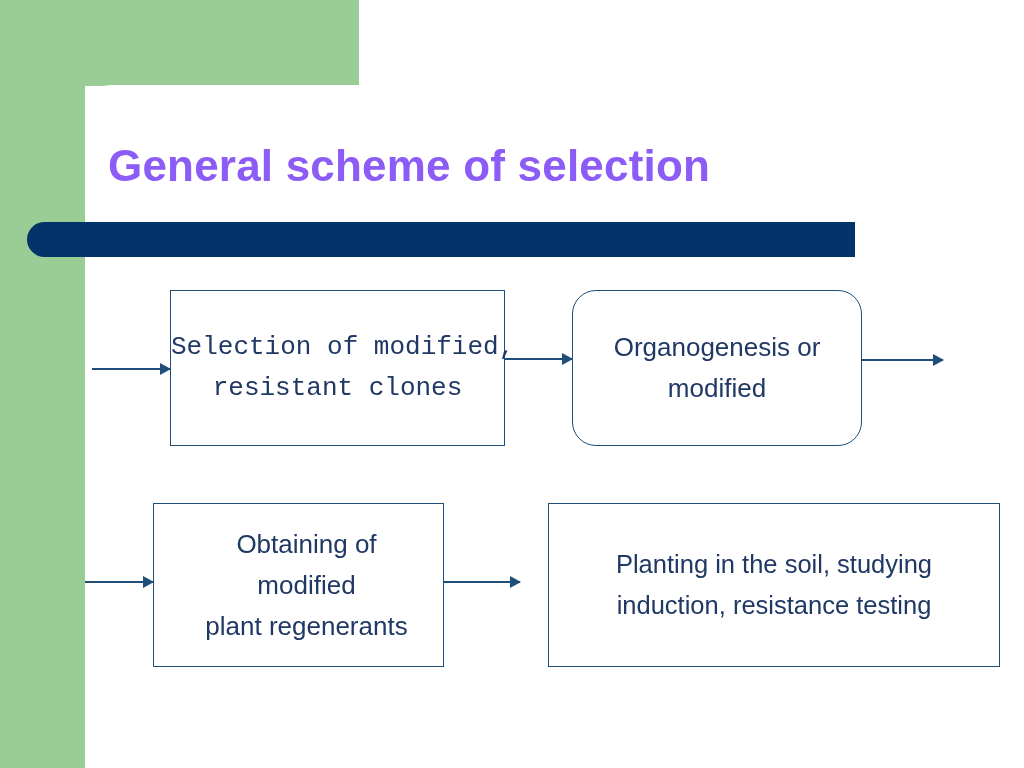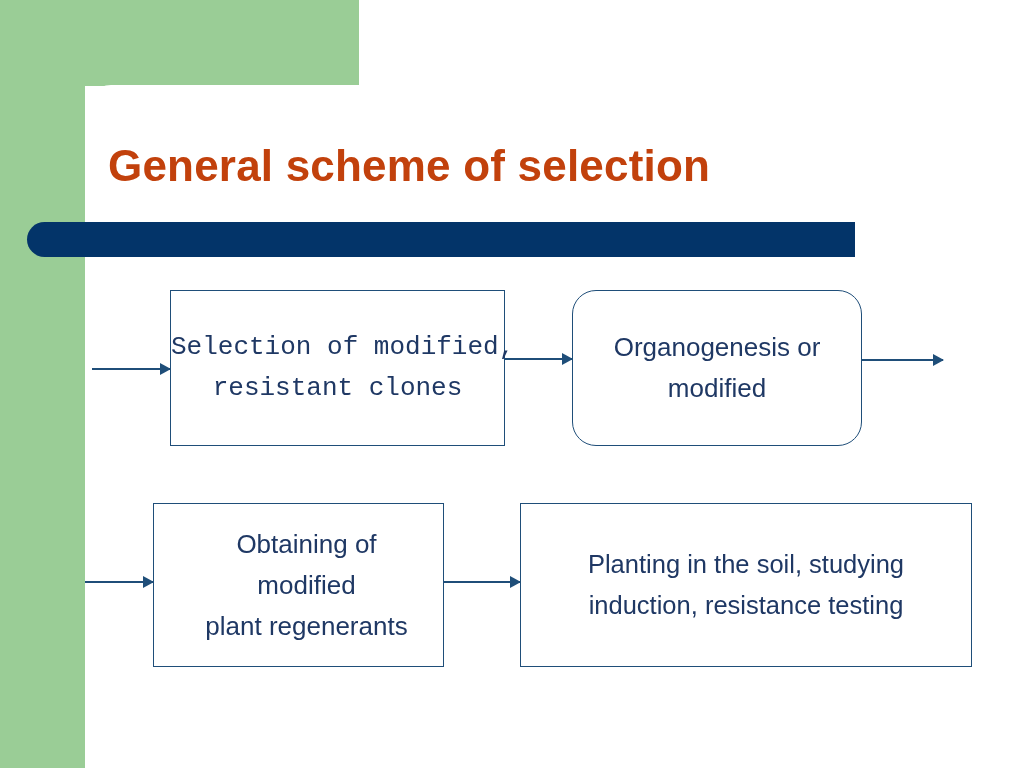--- a/index.html
+++ b/index.html
@@ -42,21 +42,21 @@
     background: #ffffff;
     border-top-left-radius: 26px;
   }
 
   
   .title {
     position: absolute;
     left: 108px;
     top: 140px;
     width: 860px;
-    color: #c2410c;
+    color: #8b5cf6;
     font-size: 44px;
     font-weight: bold;
     letter-spacing: 0.2px;
     line-height: 52px;
     white-space: nowrap;
   }
   .title-bar {
     position: absolute;
     left: 27px;
     top: 222px;
@@ -80,21 +80,21 @@
     display: flex;
     align-items: center;
     justify-content: center;
   }
   .fbox .lines { width: 100%; }
   .fbox .lines > span { display: block; white-space: nowrap; }
 
   #box-1 { left: 170px; top: 290px;  width: 335px; height: 156px; font-family: Liberation Mono, monospace; }
   #box-2 { left: 572px; top: 290px;  width: 290px; height: 156px; border-radius: 24px; }
   #box-3 { left: 153px; top: 503px;  width: 291px; height: 164px; padding-left: 16px; }
-  #box-4 { left: 520px; top: 503px;  width: 452px; height: 164px; }
+  #box-4 { left: 548px; top: 503px;  width: 452px; height: 164px; }
 
   #box-4 .lines > span { font-size: 25.5px; }
 
   
   .arrow {
     position: absolute;
     height: 2px;
     background: #1f4e79;
   }
   .arrow::after {

